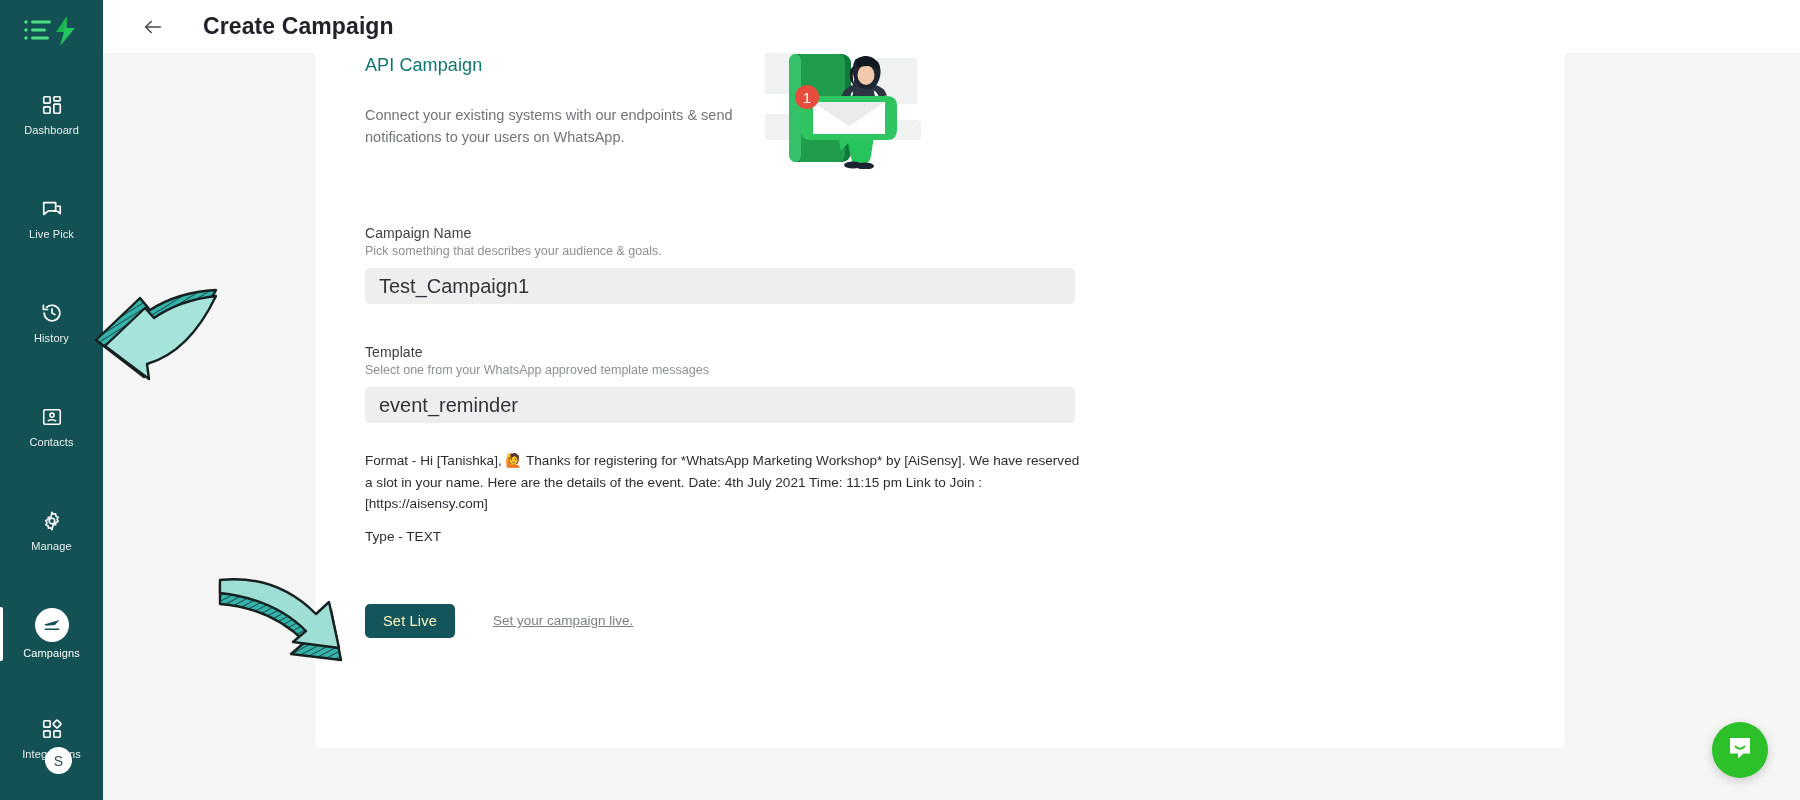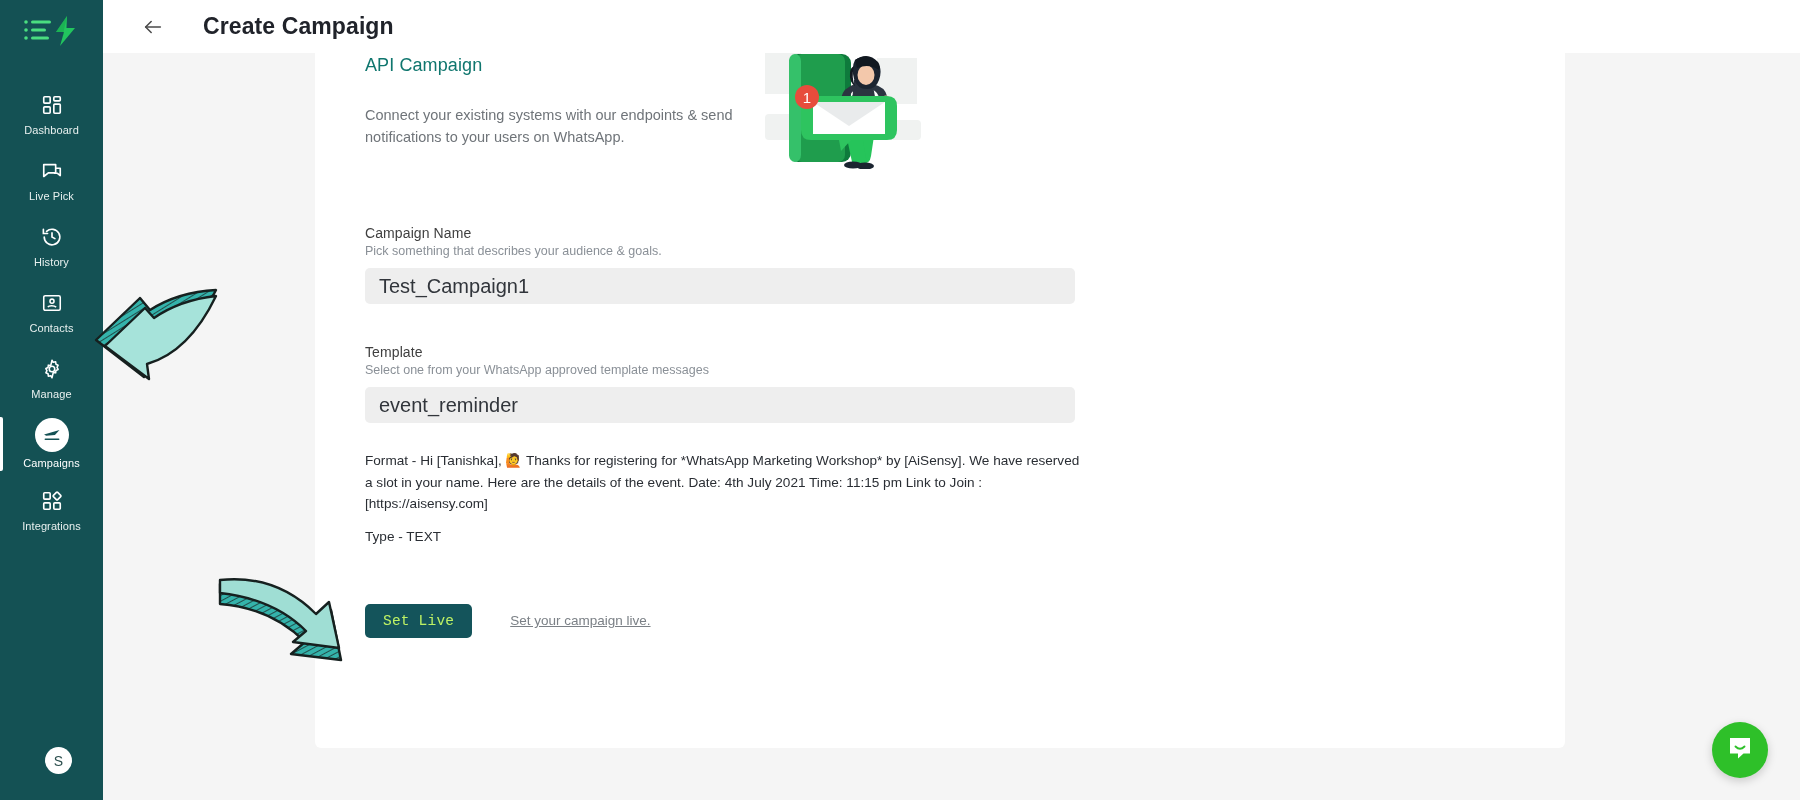--- a/index.html
+++ b/index.html
@@ -39,20 +39,21 @@
     display: flex;
     align-items: center;
     justify-content: center;
   }
   .nav {
     margin-top: 30px;
     width: 100%;
     display: flex;
     flex-direction: column;
     align-items: center;
+    gap: 38px;
   }
   .nav-item {
     position: relative;
     width: 100%;
     height: 66px;
     display: flex;
     flex-direction: column;
     align-items: center;
     justify-content: center;
     cursor: pointer;
@@ -225,28 +226,28 @@
     color: #2a2e34;
   }
 
   .action-row {
     margin-top: 60px;
     display: flex;
     align-items: center;
   }
   .set-live-btn {
     background: #14545b;
-    color: #bef264;
+    color: #fef9c3;
     border: none;
     border-radius: 5px;
     font-size: 14.5px;
     height: 34px;
     padding: 0 18px;
     cursor: pointer;
-    font-family: Liberation Mono, monospace;
+    font-family: Liberation Sans, sans-serif;
     letter-spacing: 0.2px;
   }
   .action-hint {
     margin-left: 38px;
     font-size: 13.5px;
     color: #7b8086;
     text-decoration: underline;
   }
 
   

